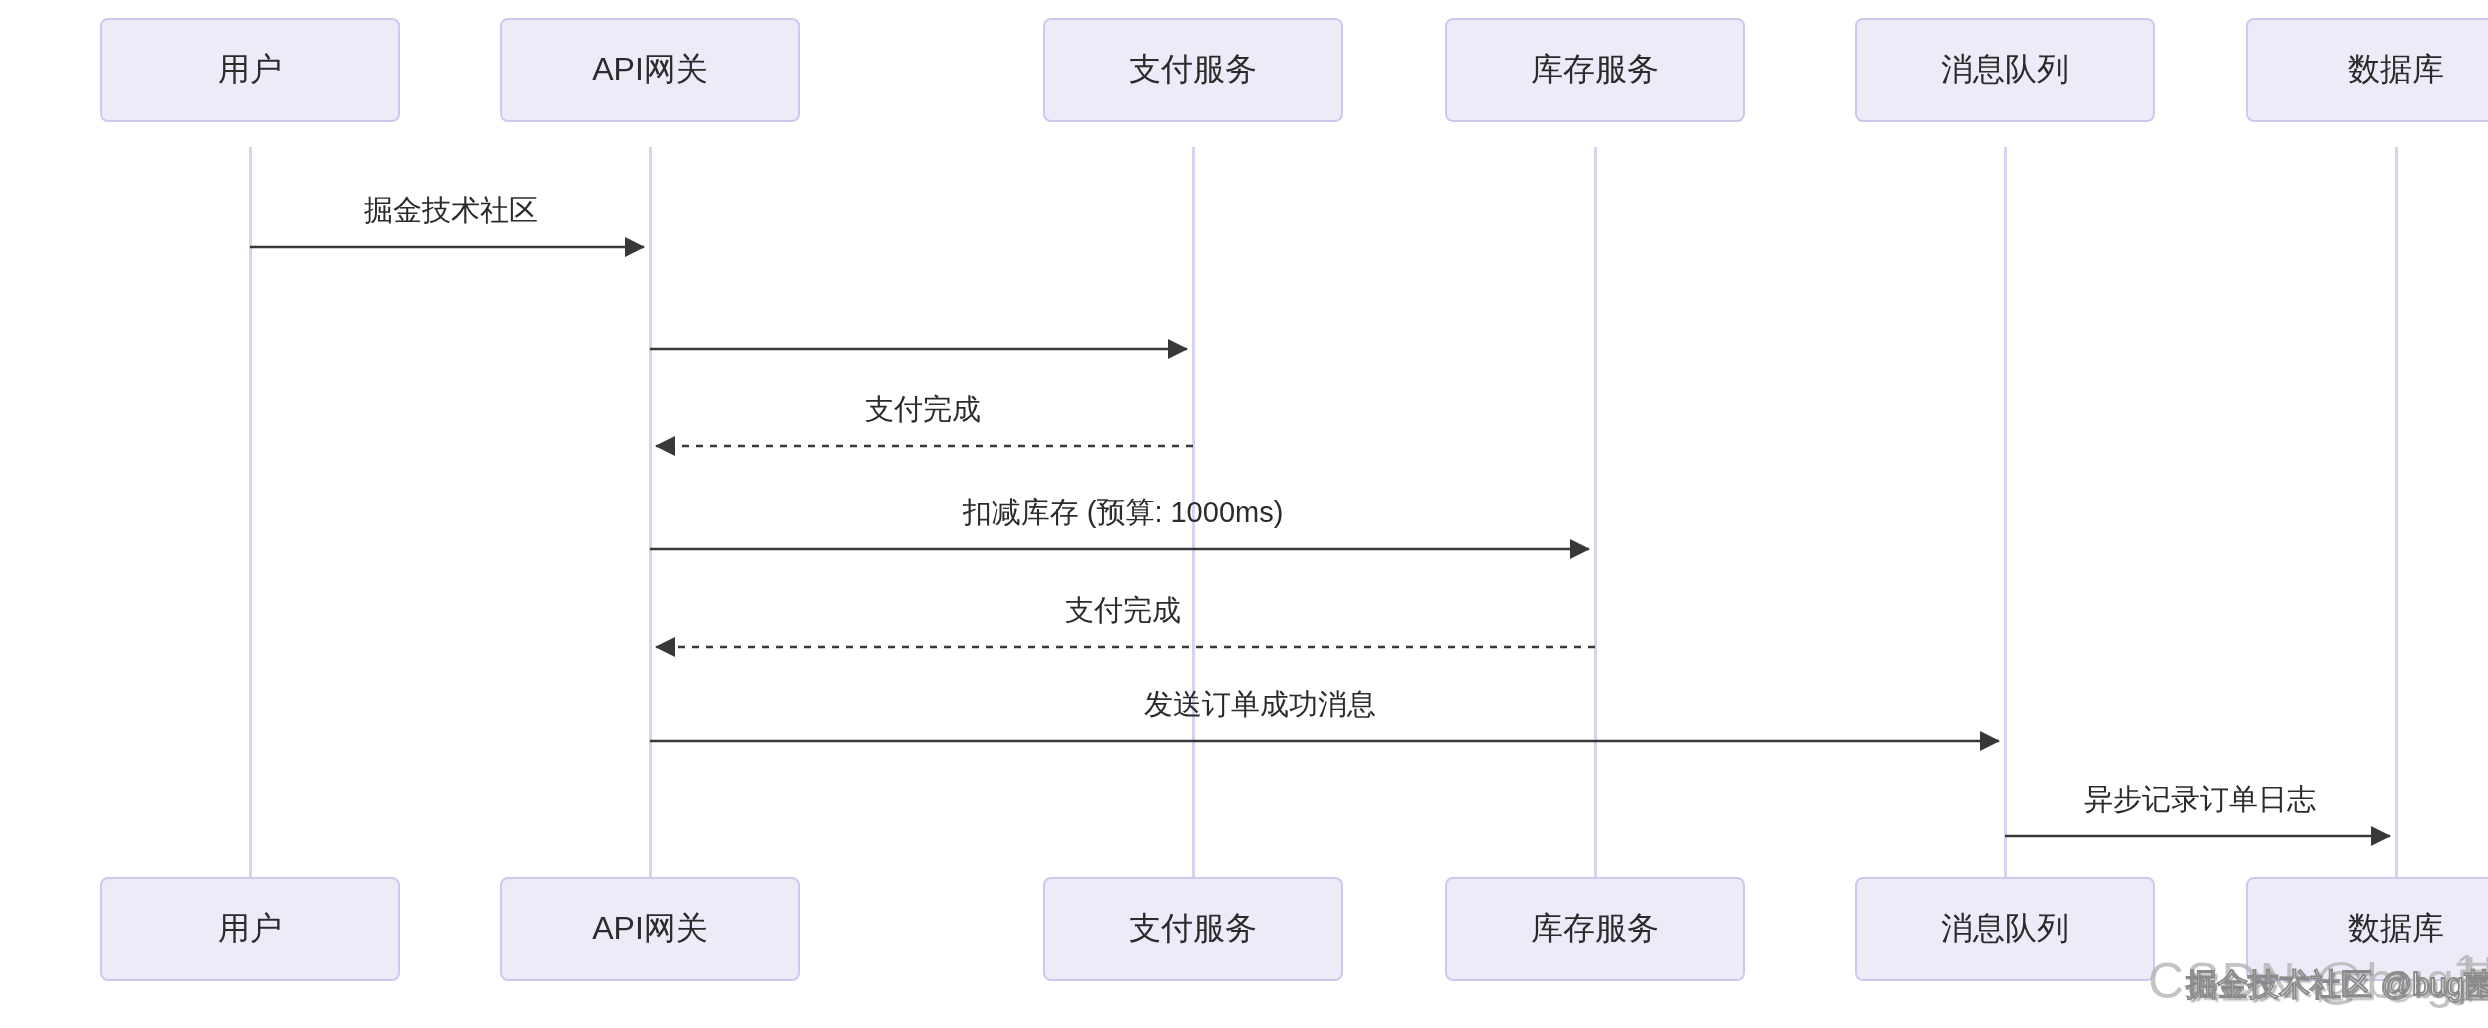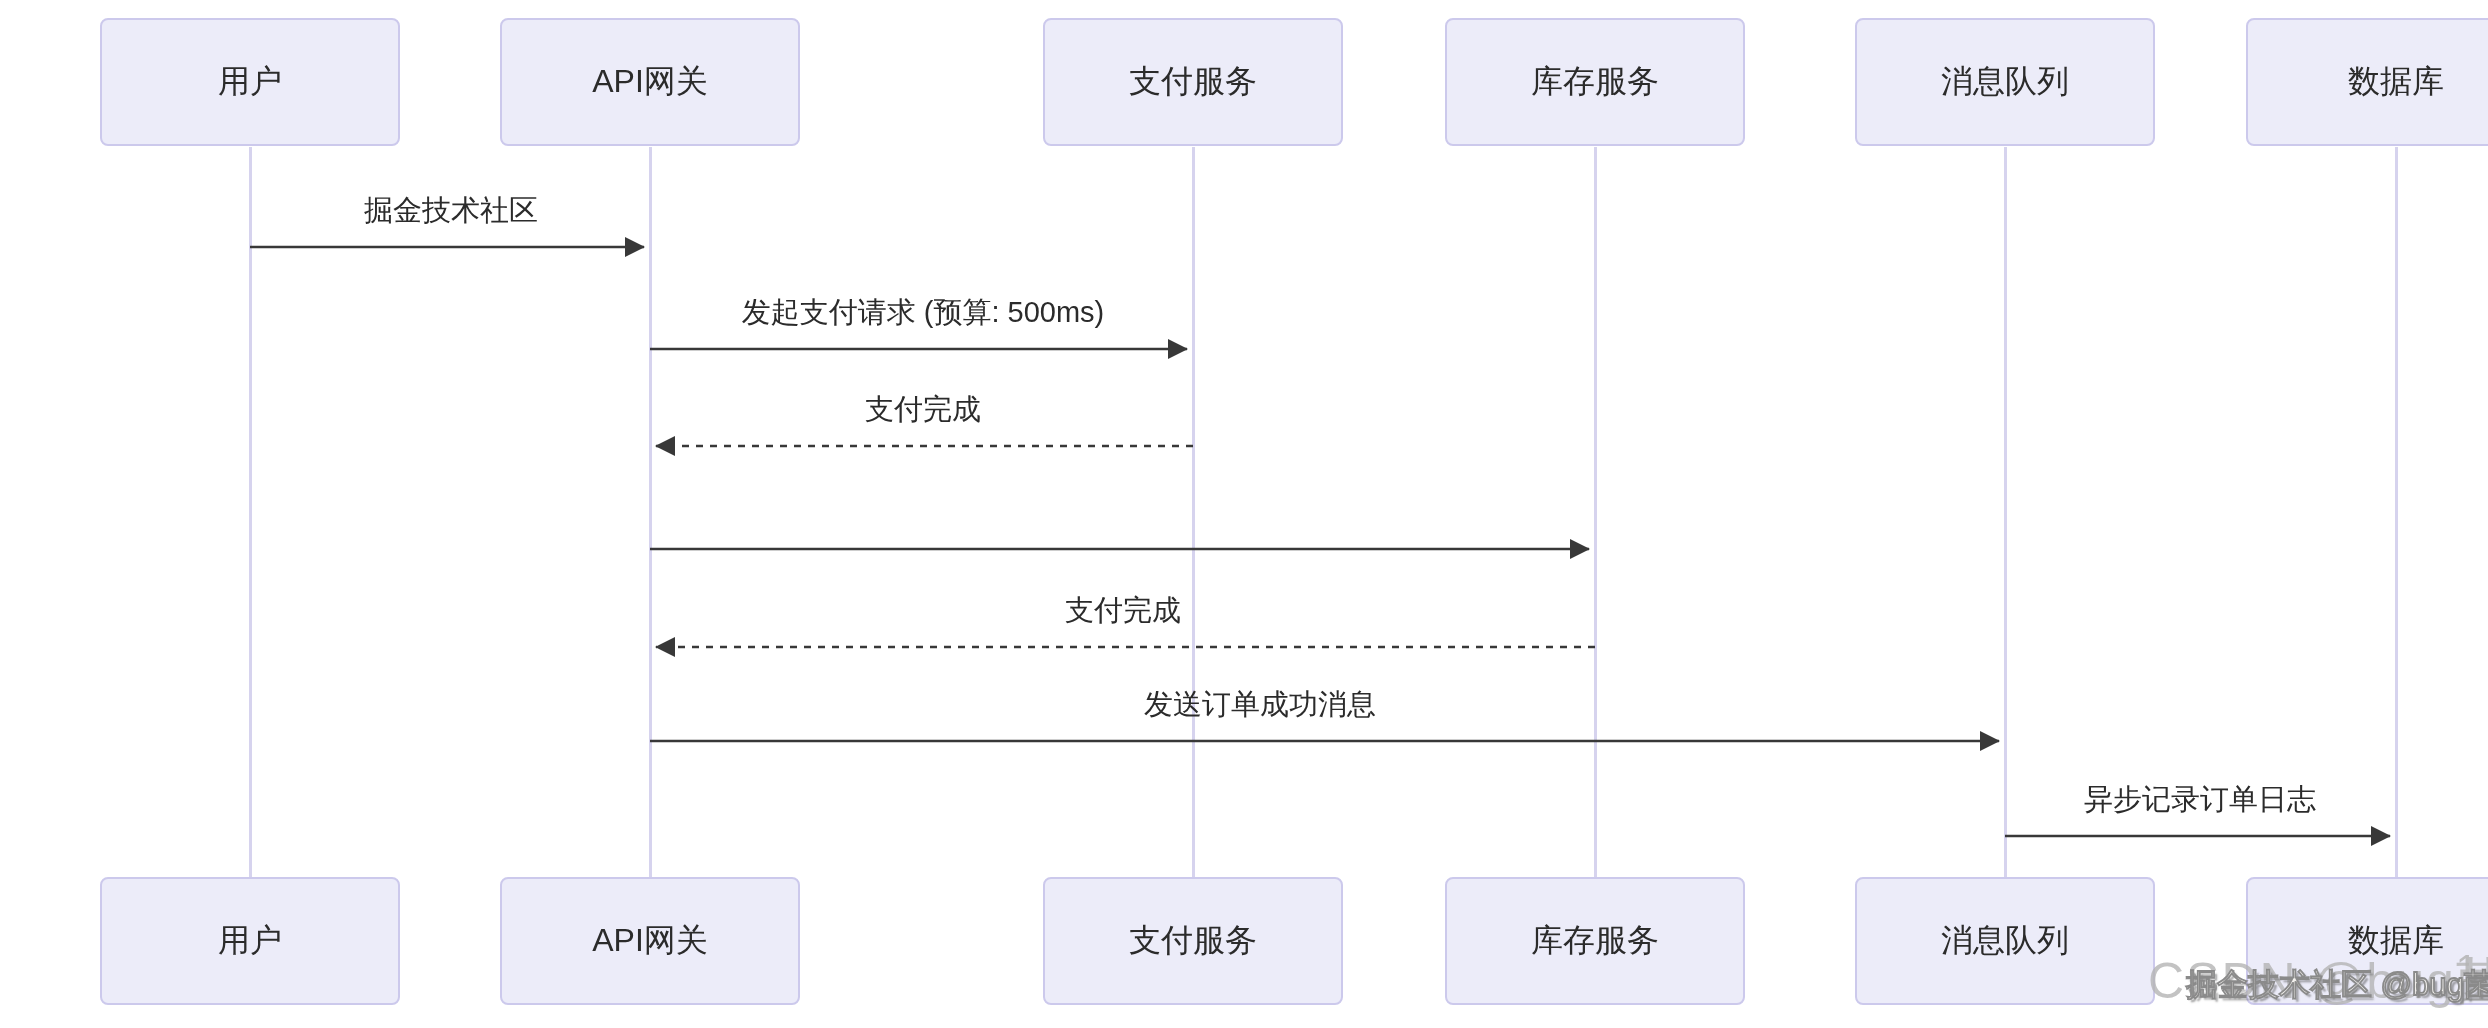--- a/index.html
+++ b/index.html
@@ -11,21 +11,21 @@
     font-family:"Liberation Sans","DejaVu Sans",sans-serif;
     color:#2b2b2b;
   }
   .lifeline{
     position:absolute;
     width:3px;top:147px;height:731px;
     background:#d6d3ee;
   }
   .actor-box{
     position:absolute;
-    width:300px;height:128px;
+    width:300px;height:104px;
     background:#ececf9;
     border:2px solid #ccc9ec;
     border-radius:8px;
     box-sizing:border-box;
     display:flex;align-items:center;justify-content:center;
   }
   .actor-box .actor-label{
     font-size:32px;
     color:#2b2b2b;
     white-space:nowrap;
@@ -122,22 +122,22 @@
       <span class="actor-label">库存服务</span>
     </div>
   <div class="actor-box" style="left:1855px;top:877px;">
       <span class="actor-label">消息队列</span>
     </div>
   <div class="actor-box" style="left:2246px;top:877px;">
       <span class="actor-label">数据库</span>
     </div>
 
   <div class="msg-label" style="left:451px;top:193px;">掘金技术社区</div>
-  <div class="msg-label" style="left:923px;top:295px;">发起支付请求 (预算: 500ms)</div>
   <div class="msg-label" style="left:923px;top:392px;">支付完成</div>
+  <div class="msg-label" style="left:1123px;top:495px;">扣减库存 (预算: 1000ms)</div>
   <div class="msg-label" style="left:1123px;top:593px;">支付完成</div>
   <div class="msg-label" style="left:1260px;top:687px;">发送订单成功消息</div>
   <div class="msg-label" style="left:2200px;top:782px;">异步记录订单日志</div>
 
   <div class="wm-back" style="left:2148px;top:948px;">CSDN @bug菌</div>
   <div class="wm-sup" style="left:2456px;top:948px;">1</div>
   <div class="wm-front" style="left:2186px;top:964px;">掘金技术社区 @bug菌</div>
 
 </div>
 

